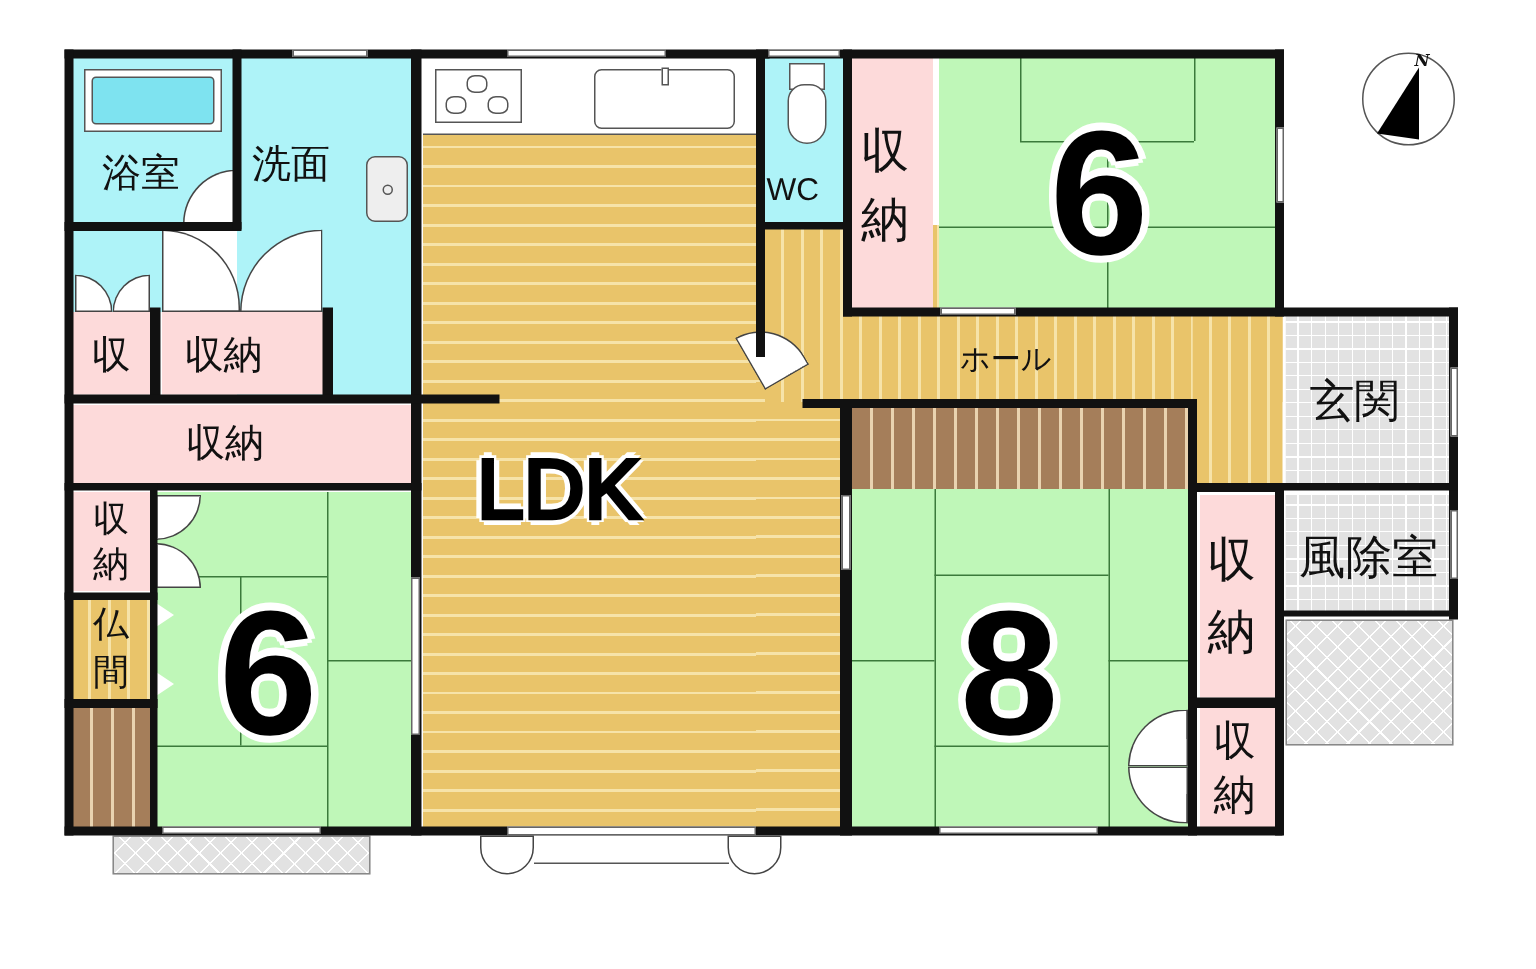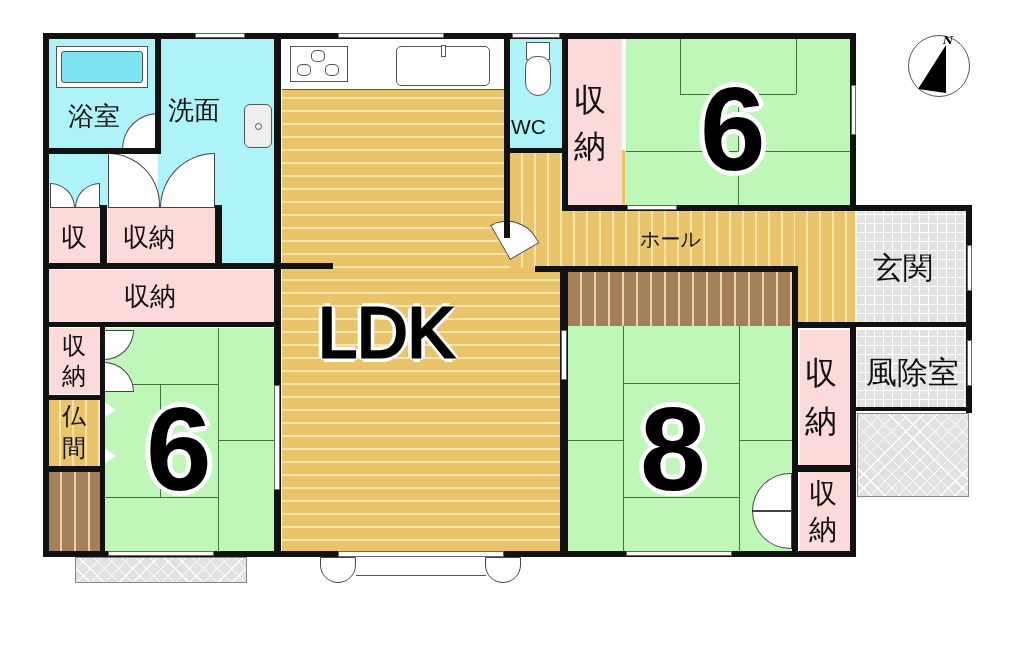--- a/index.html
+++ b/index.html
@@ -63,21 +63,21 @@
   <div style="position:absolute;left:20px;top:3px;width:12px;height:10px;border:1px solid #555;border-radius:40%;"></div>
   <div style="position:absolute;left:6px;top:17px;width:12px;height:10px;border:1px solid #555;border-radius:40%;"></div>
   <div style="position:absolute;left:34px;top:17px;width:12px;height:10px;border:1px solid #555;border-radius:40%;"></div>
 </div>
 <div class="abs" style="left:396px;top:46px;width:94px;height:40px;border:1px solid #555;border-radius:5px;box-sizing:border-box;">
   <div style="position:absolute;left:44px;top:-2px;width:3px;height:10px;background:#fff;border:1px solid #555;"></div>
 </div>
 
 <div class="room wood-h" style="left:282px;top:90px;width:222px;height:462px;"></div>
 <div class="room wood-h" style="left:504px;top:240px;width:58px;height:312px;"></div>
-<div class="big-num" style="left:318px;top:298px;font-size:70px;font-weight:normal;-webkit-text-stroke:3px #000;">LDK</div>
+<div class="big-num" style="left:318px;top:298px;font-size:56px;font-weight:normal;-webkit-text-stroke:3px #000;">LDK</div>
 
 <div class="room water" style="left:510px;top:38px;width:54px;height:110px;"></div>
 <div class="abs" style="left:525px;top:42px;width:26px;height:56px;">
   <div style="position:absolute;left:1px;top:0;width:22px;height:16px;background:#fff;border:1px solid #555;"></div>
   <div style="position:absolute;left:0;top:14px;width:24px;height:38px;background:#fff;border:1px solid #555;border-radius:12px 12px 14px 14px;"></div>
 </div>
 <div class="lbl" style="left:511px;top:116px;font-size:21px;font-family:'Liberation Sans',sans-serif;">WC</div>
 <div class="door-arc" style="left:532px;top:153px;width:32px;height:34px;border-radius:0 0 0 32px;border-top:none;"></div>
 
 <div class="room wood-v" style="left:510px;top:150px;width:345px;height:118px;"></div>

